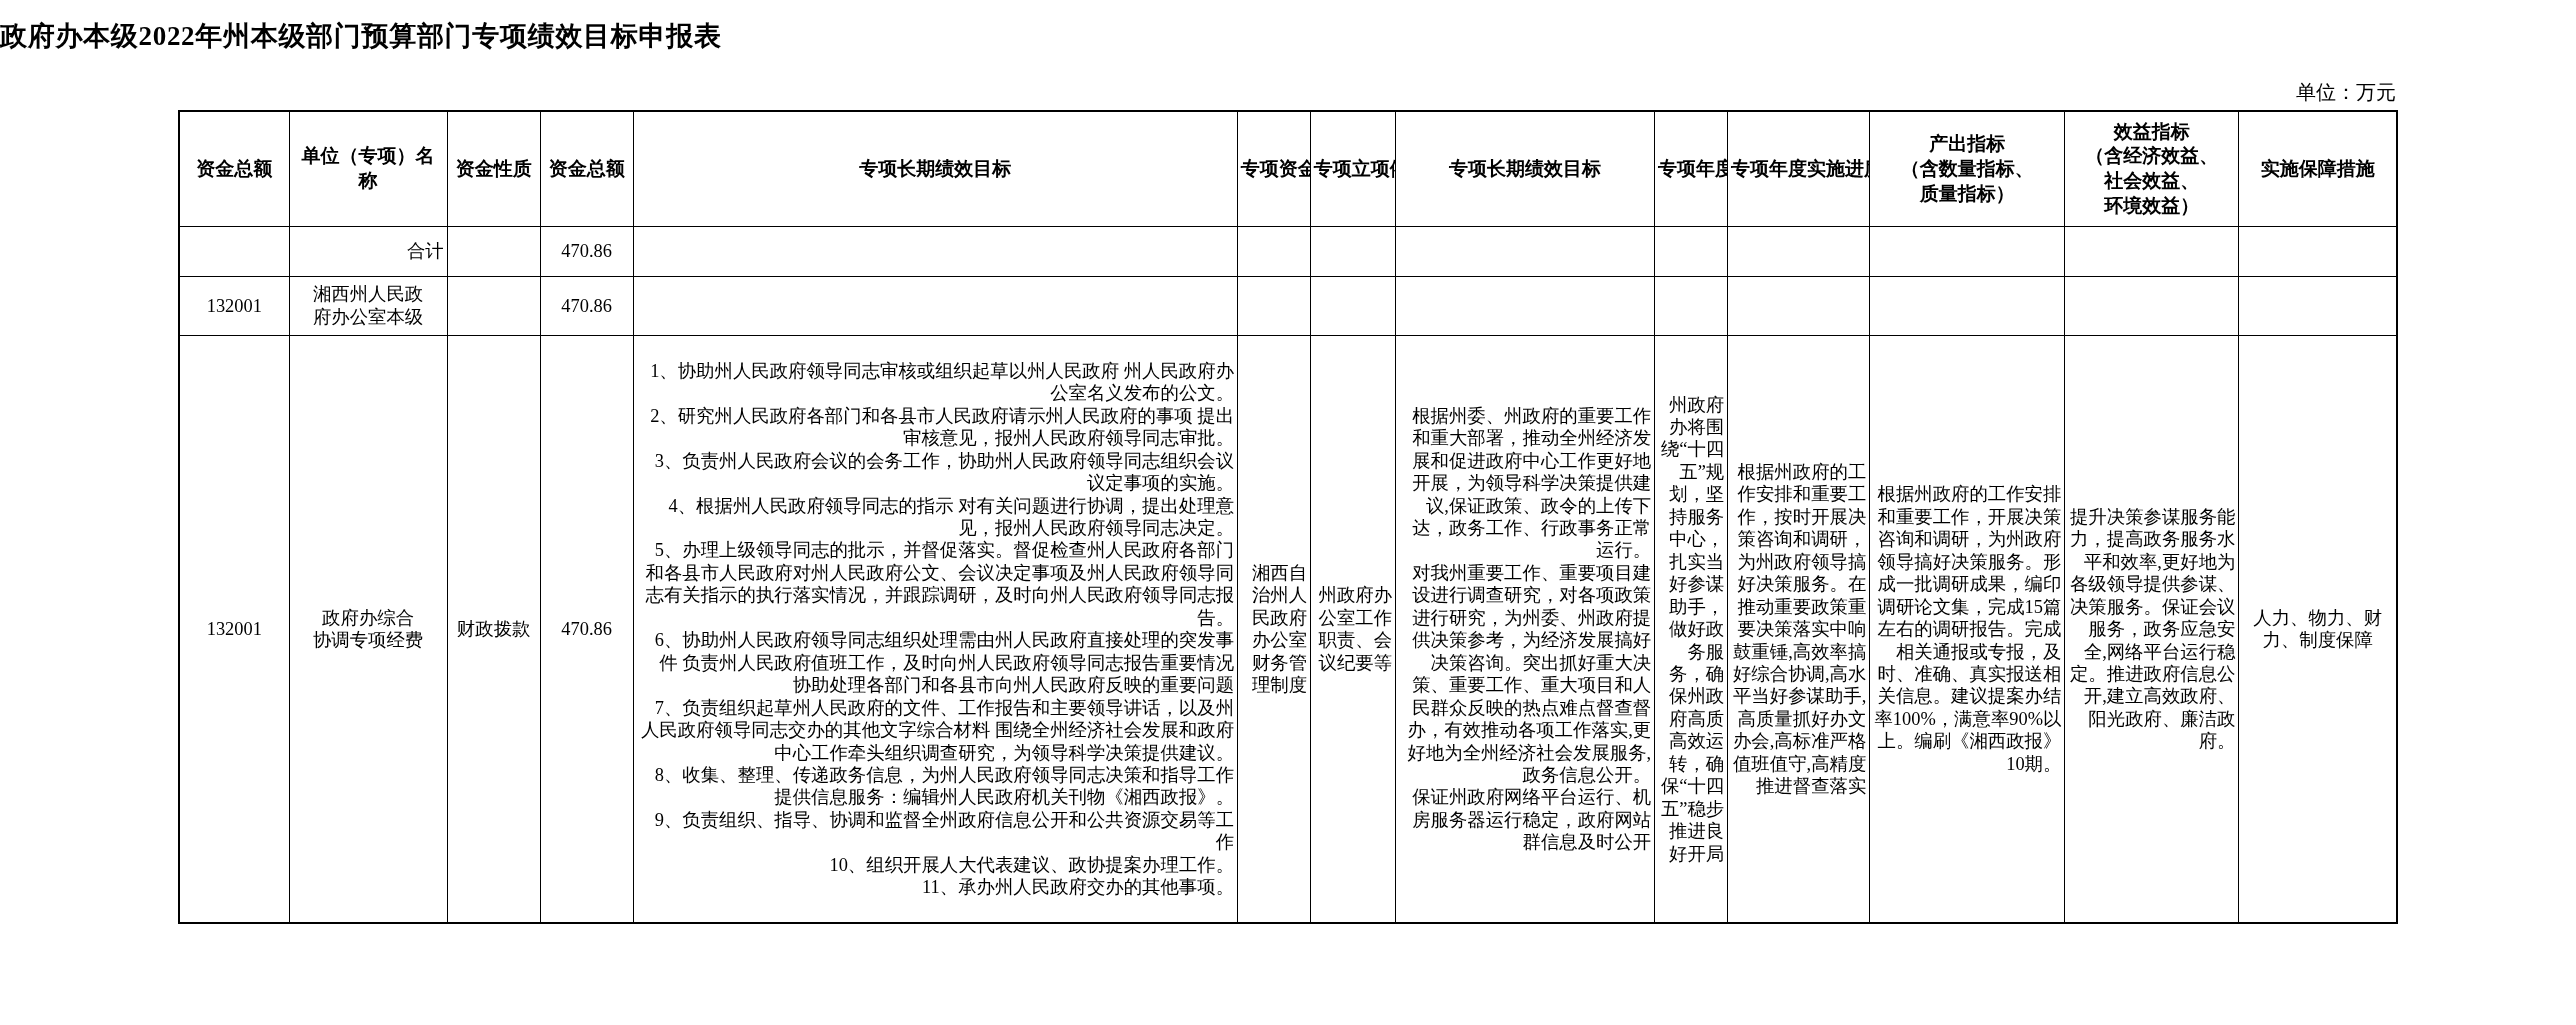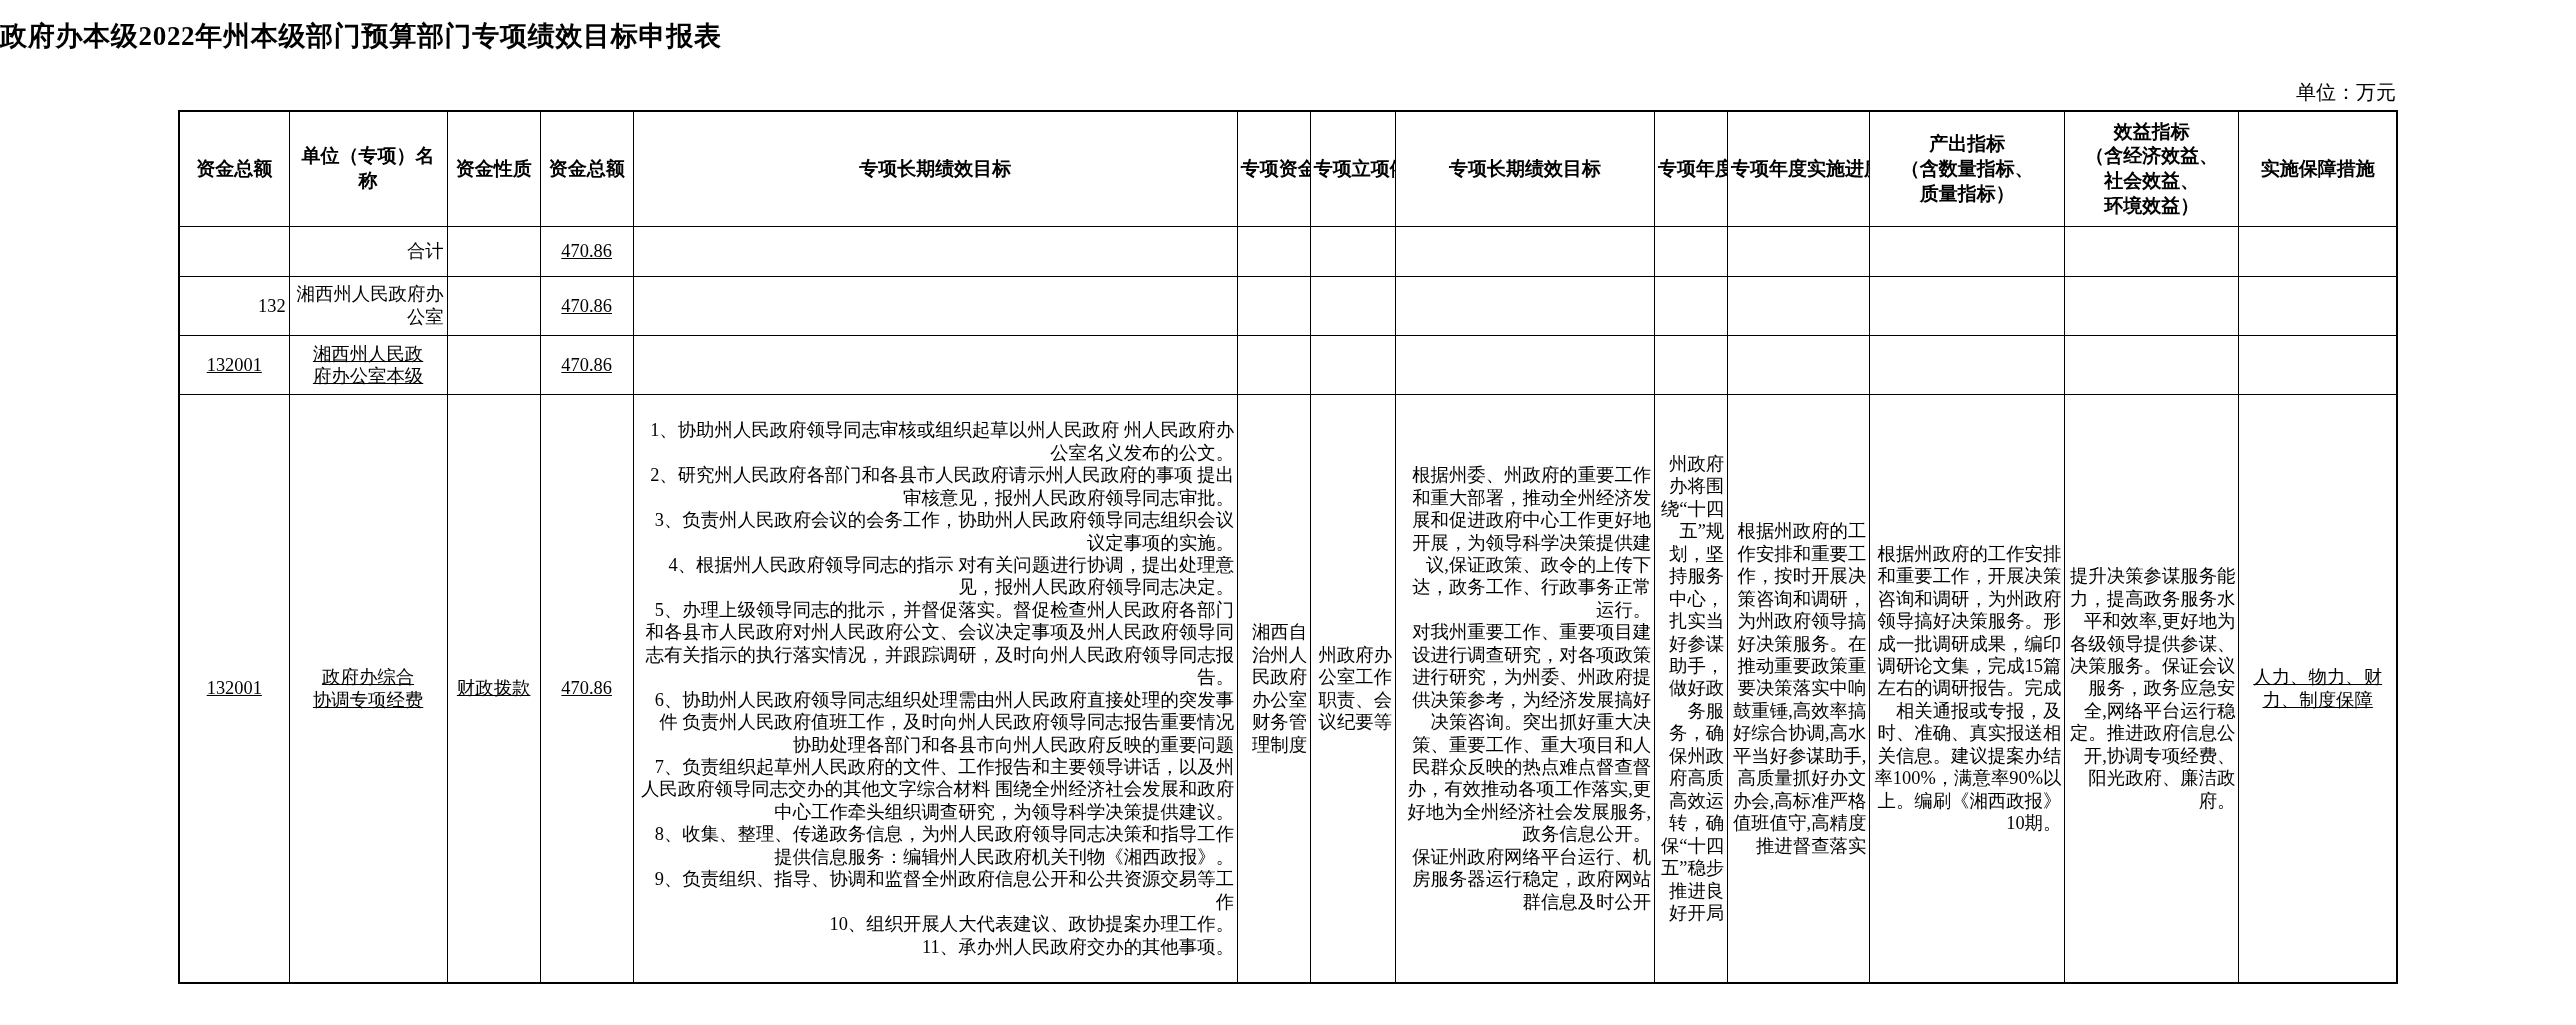--- a/index.html
+++ b/index.html
@@ -47,21 +47,21 @@
     height:110px;
     line-height:1.3;
     word-break:keep-all;
     white-space:normal;
   }
   tr.r-total td{height:44px;}
   tr.r-dept td{height:54px;}
   tr.r-sub td{height:54px;}
   tr.r-main td{height:582px;}
   .ta-l{text-align:right;}
-  .ta-c{text-align:center;text-decoration:underline;}
+  .ta-c{text-align:center;}
 </style>
 </head>
 <body>
 
 <div class="title">政府办本级2022年州本级部门预算部门专项绩效目标申报表</div>
 <div class="unit-note">单位：万元</div>
 
 <table class="sheet">
   <colgroup>
     <col style="width:110px">
@@ -105,35 +105,20 @@
       <td class="ta-l"></td>
       <td class="ta-l"></td>
       <td class="ta-l"></td>
       <td class="ta-l"></td>
       <td class="ta-l"></td>
       <td class="ta-l"></td>
       <td class="ta-l"></td>
       <td class="ta-l"></td>
       <td class="ta-c"></td>
     </tr>
-    <tr class="r-dept">
-      <td class="ta-l">132</td>
-      <td class="ta-l">湘西州人民政府办公室</td>
-      <td class="ta-c"></td>
-      <td class="ta-c">470.86</td>
-      <td class="ta-l"></td>
-      <td class="ta-l"></td>
-      <td class="ta-l"></td>
-      <td class="ta-l"></td>
-      <td class="ta-l"></td>
-      <td class="ta-l"></td>
-      <td class="ta-l"></td>
-      <td class="ta-l"></td>
-      <td class="ta-c"></td>
-    </tr>
     <tr class="r-sub">
       <td class="ta-c">132001</td>
       <td class="ta-c">湘西州人民政
 府办公室本级</td>
       <td class="ta-c"></td>
       <td class="ta-c">470.86</td>
       <td class="ta-l"></td>
       <td class="ta-l"></td>
       <td class="ta-l"></td>
       <td class="ta-l"></td>
@@ -161,18 +146,18 @@
 10、组织开展人大代表建议、政协提案办理工作。
 11、承办州人民政府交办的其他事项。</td>
       <td class="ta-l">湘西自治州人民政府办公室财务管理制度</td>
       <td class="ta-l">州政府办公室工作职责、会议纪要等</td>
       <td class="ta-l">根据州委、州政府的重要工作和重大部署，推动全州经济发展和促进政府中心工作更好地开展，为领导科学决策提供建议,保证政策、政令的上传下达，政务工作、行政事务正常运行。
 对我州重要工作、重要项目建设进行调查研究，对各项政策进行研究，为州委、州政府提供决策参考，为经济发展搞好决策咨询。突出抓好重大决策、重要工作、重大项目和人民群众反映的热点难点督查督办，有效推动各项工作落实,更好地为全州经济社会发展服务,政务信息公开。
 保证州政府网络平台运行、机房服务器运行稳定，政府网站群信息及时公开</td>
       <td class="ta-l">州政府办将围绕“十四五”规划，坚持服务中心，扎实当好参谋助手，做好政务服务，确保州政府高质高效运转，确保“十四五”稳步推进良好开局</td>
       <td class="ta-l">根据州政府的工作安排和重要工作，按时开展决策咨询和调研，为州政府领导搞好决策服务。在推动重要政策重要决策落实中响鼓重锤,高效率搞好综合协调,高水平当好参谋助手,高质量抓好办文办会,高标准严格值班值守,高精度推进督查落实</td>
       <td class="ta-l">根据州政府的工作安排和重要工作，开展决策咨询和调研，为州政府领导搞好决策服务。形成一批调研成果，编印调研论文集，完成15篇左右的调研报告。完成相关通报或专报，及时、准确、真实报送相关信息。建议提案办结率100%，满意率90%以上。编刷《湘西政报》10期。</td>
-      <td class="ta-l">提升决策参谋服务能力，提高政务服务水平和效率,更好地为各级领导提供参谋、决策服务。保证会议服务，政务应急安全,网络平台运行稳定。推进政府信息公开,协调专项经费、阳光政府、廉洁政府。</td>
+      <td class="ta-l">提升决策参谋服务能力，提高政务服务水平和效率,更好地为各级领导提供参谋、决策服务。保证会议服务，政务应急安全,网络平台运行稳定。推进政府信息公开,建立高效政府、阳光政府、廉洁政府。</td>
       <td class="ta-c">人力、物力、财力、制度保障</td>
     </tr>
   </tbody>
 </table>
 
 
 </body></html>

